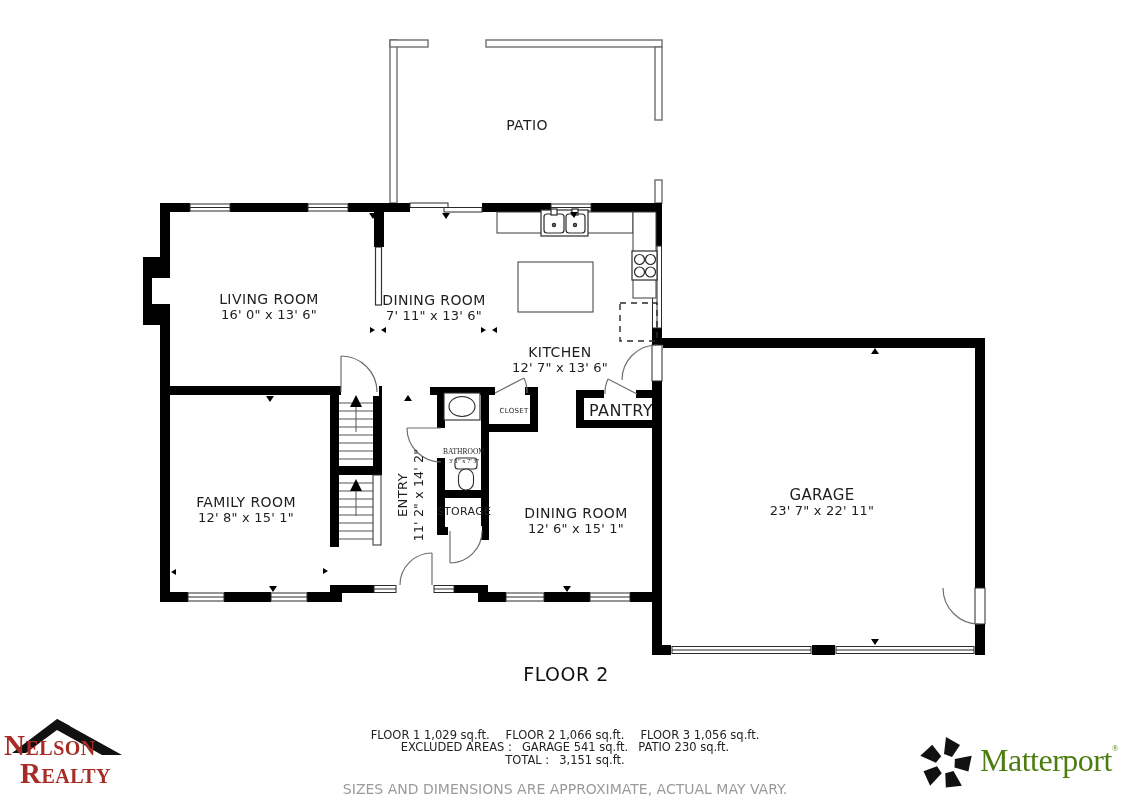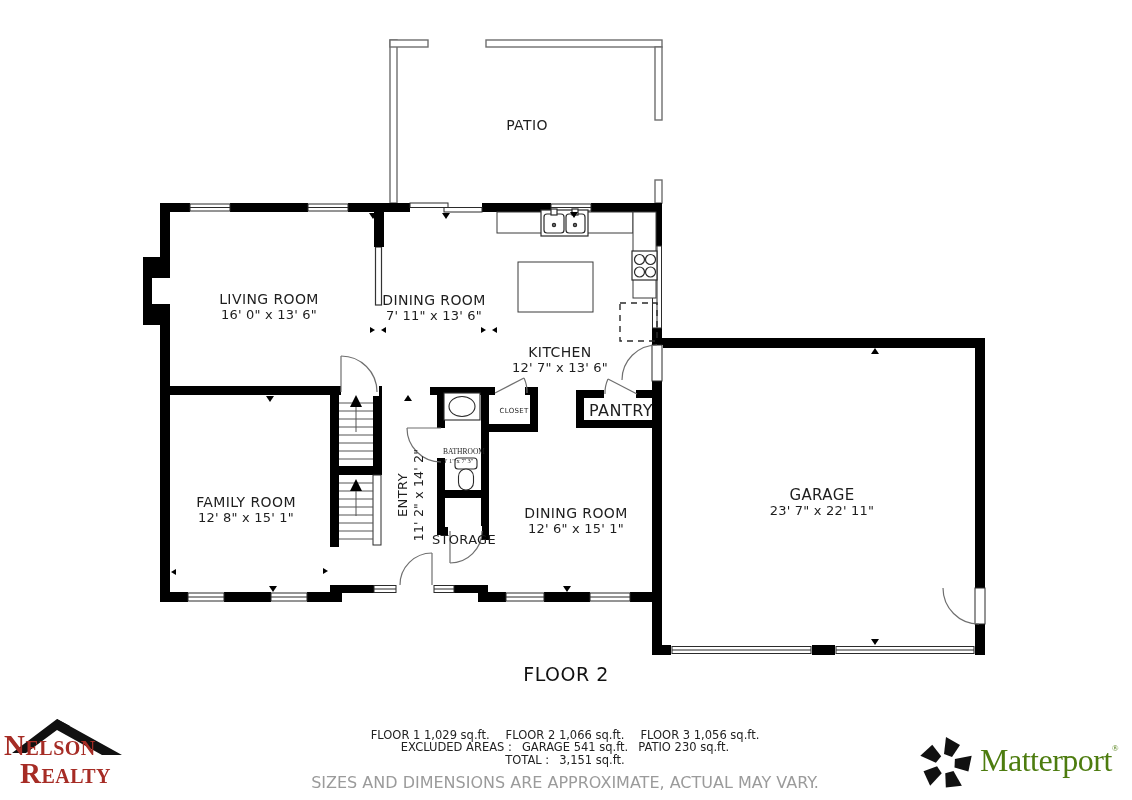--- a/index.html
+++ b/index.html
@@ -6,33 +6,33 @@
   #page{position:relative;width:1132px;height:800px;background:#fff;overflow:hidden;
         font-family:"DejaVu Sans","Liberation Sans",sans-serif;}
   #plan-svg{position:absolute;left:0;top:0;}
   .room-label{position:absolute;transform:translate(-50%,-50%);text-align:center;
     color:#1e1e1e;font-size:14px;line-height:16px;letter-spacing:.4px;white-space:nowrap;}
   .room-label .dims{font-size:13px;letter-spacing:.2px;}
   .room-label.big{font-size:15px;}
   .room-label.rot{transform:translate(-50%,-50%) rotate(-90deg);font-size:13px;}
   .room-label.rot .dims{font-size:12.5px;}
   .mini-label{position:absolute;transform:translate(-50%,-50%);color:#1e1e1e;
-    text-align:left;white-space:nowrap;}
+    text-align:center;white-space:nowrap;}
   .bath{font-size:7.5px;line-height:8.5px;}
   .bath .dims{font-size:6.5px;letter-spacing:0;}
   .closet{font-size:7px;letter-spacing:.3px;}
-  .storage{font-size:13px;letter-spacing:.3px;margin-top:28px;}
+  .storage{font-size:11px;letter-spacing:.3px;}
   .pantry{font-size:16px;letter-spacing:.5px;}
   .floor-title{position:absolute;transform:translate(-50%,-50%);font-size:19px;
     color:#111;letter-spacing:.5px;}
   #footer{position:absolute;left:250px;top:729px;width:630px;text-align:center;
     color:#222;font-size:11.5px;line-height:12.4px;}
   #footer .gap-lg{margin-left:16px;}
   #footer .gap-md{margin-left:10px;}
-  #footer .disclaimer{color:#9b9b9b;font-size:16px;margin-top:11px;letter-spacing:0;}
+  #footer .disclaimer{color:#9b9b9b;font-size:14px;margin-top:17px;letter-spacing:0;}
   
   #agency-logo{position:absolute;left:8px;top:712px;width:150px;height:85px;}
   #agency-logo .roof{position:absolute;left:0;top:0;}
   .agency-line{position:absolute;font-family:"Liberation Serif","DejaVu Serif",serif;
     font-weight:bold;letter-spacing:.5px;line-height:1;}
   #agency-line1{left:4px;top:731px;}
   #agency-line2{left:20px;top:759px;}
   .agency-line .initial{font-size:29px;}
   .agency-line .rest{font-size:20px;}
   

